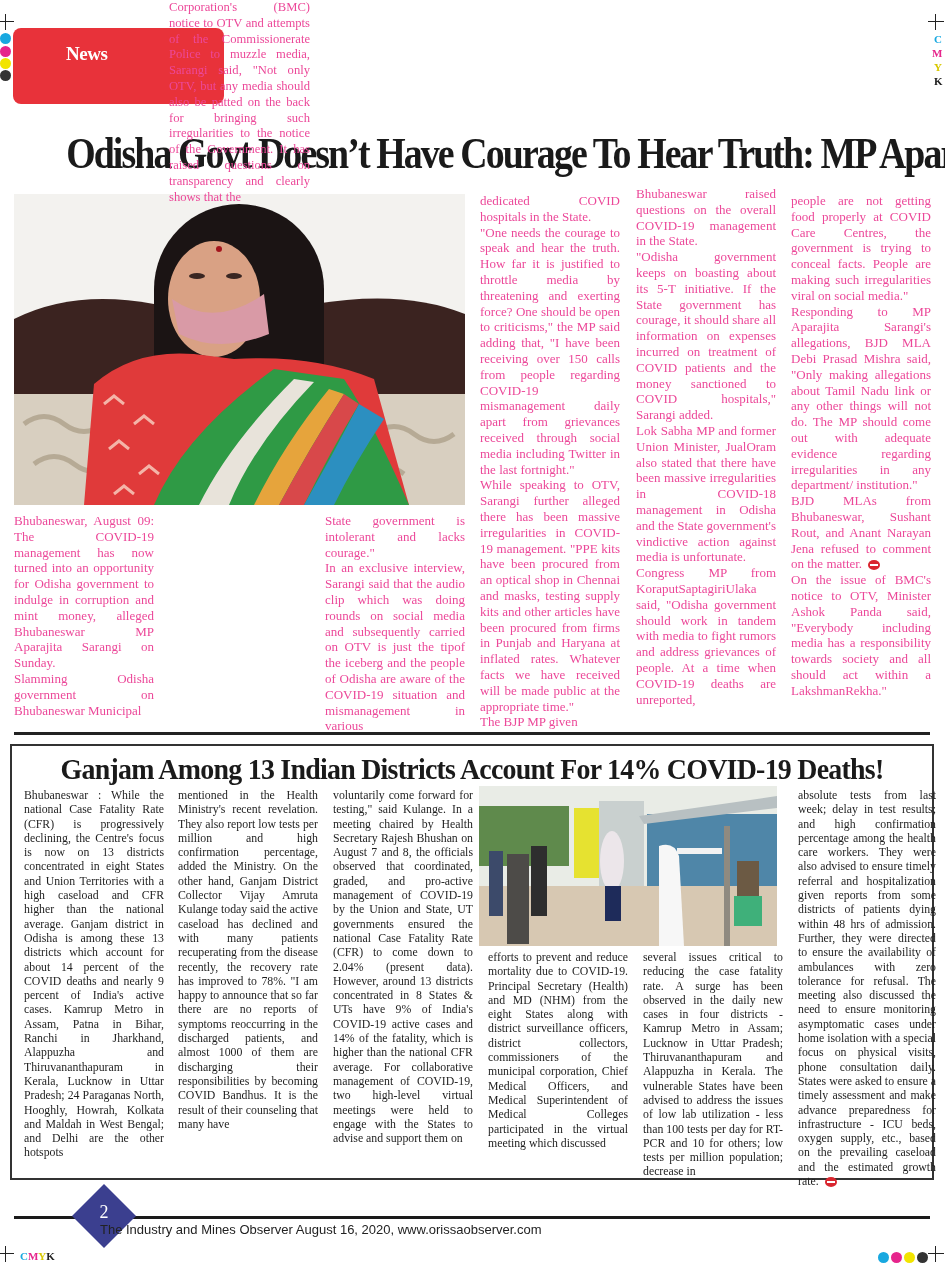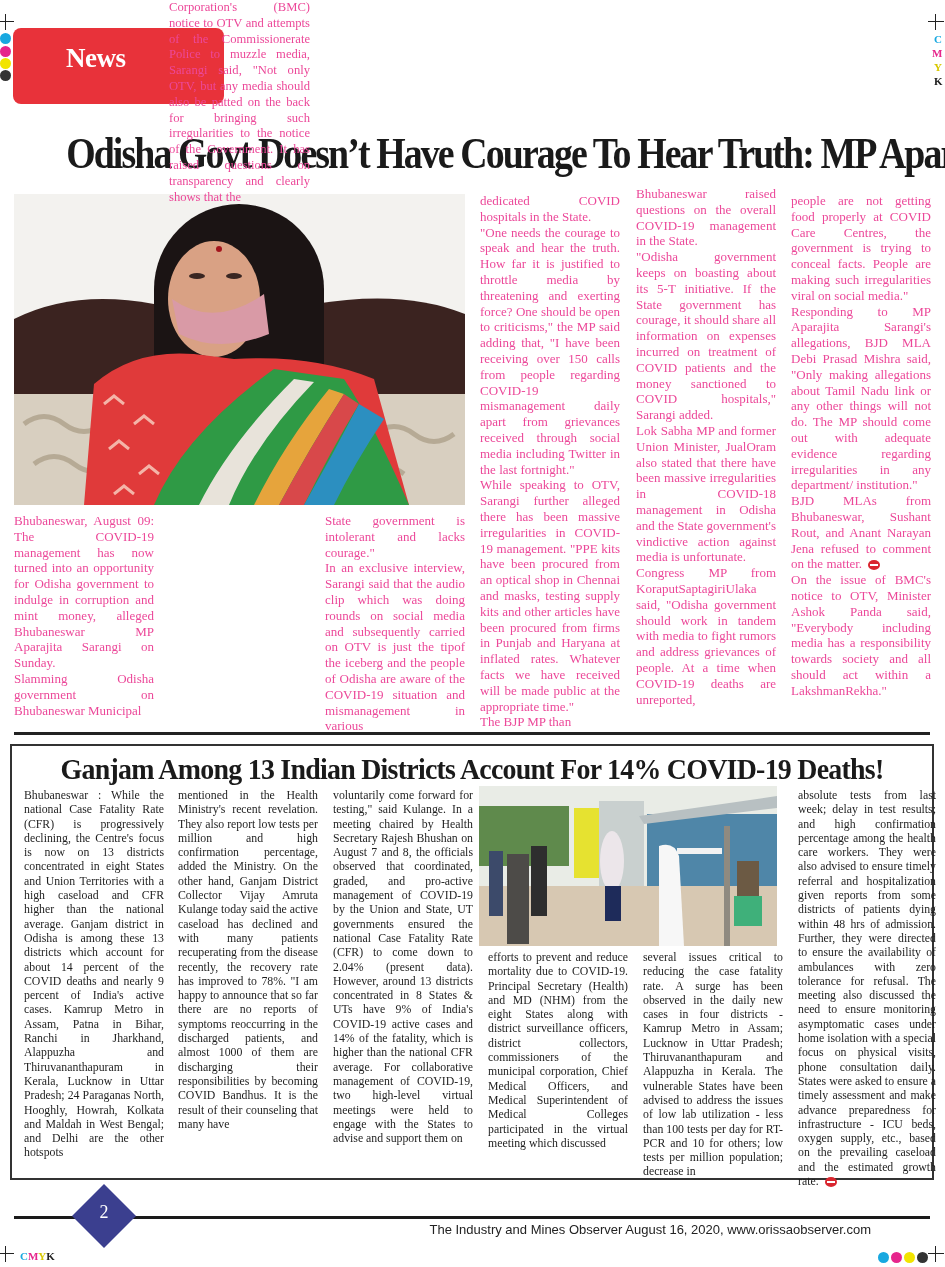--- a/index.html
+++ b/index.html
@@ -4,36 +4,36 @@
 <style>
   html, body { margin: 0; padding: 0; }
   body { width: 945px; height: 1267px; background: #ffffff; position: relative; overflow: hidden; font-family: "Liberation Serif", "DejaVu Serif", serif; color: #1a1a1a; }
   .abs { position: absolute; }
   .reg-cross { position: absolute; width: 16px; height: 16px; }
   .reg-cross::before { content: ""; position: absolute; left: 7px; top: 0; width: 1px; height: 16px; background: #222; }
   .reg-cross::after { content: ""; position: absolute; top: 7px; left: 0; width: 16px; height: 1px; background: #222; }
   .dot { position: absolute; width: 11px; height: 11px; border-radius: 50%; }
   .cmyk-letter { position: absolute; font-weight: bold; font-size: 11px; line-height: 14px; font-family: "Liberation Serif", serif; }
   .news-tab { position: absolute; left: 13px; top: 28px; width: 211px; height: 76px; background: #e8323a; border-radius: 8px; }
-  .news-tab span { position: absolute; left: 53px; top: 15px; color: #fff; font-weight: bold; font-size: 27px; font-family: "Liberation Serif", serif; letter-spacing: -0.5px; }
+  .news-tab span { position: absolute; left: 53px; top: 15px; color: #fff; font-weight: bold; font-size: 19px; font-family: "Liberation Serif", serif; letter-spacing: -0.5px; }
   .headline1 { position: absolute; left: 0; top: 126px; width: 945px; text-align: center; font-family: "Liberation Serif", serif; font-weight: bold; font-size: 44px; line-height: 56px; letter-spacing: -2.2px; transform: scaleX(0.86); transform-origin: center; color: #1a1a1a; white-space: nowrap; }
   .photo1 { position: absolute; left: 14px; top: 194px; width: 451px; height: 311px; overflow: hidden; background: #f2f1ee; }
   .col { position: absolute; font-size: 13px; line-height: 15.8px; text-align: justify; color: #ec4899; }
   .col p { margin: 0; }
   .col.narrow { font-size: 12.6px; }
   .rule-thick { position: absolute; height: 3px; background: #222; }
   .box2 { position: absolute; left: 10px; top: 744px; width: 924px; height: 436px; border: 2px solid #333; box-sizing: border-box; }
   .headline2 { position: absolute; left: 10px; top: 748px; width: 924px; text-align: center; font-weight: bold; font-size: 30px; line-height: 42px; letter-spacing: -0.8px; color: #1a1a1a; white-space: nowrap; transform: scaleX(0.93); transform-origin: center; }
   .col2 { position: absolute; font-size: 11.8px; line-height: 14.3px; text-align: justify; color: #1e1e1e; margin-left: 8px; }
   .photo2 { position: absolute; left: 479px; top: 786px; width: 298px; height: 160px; overflow: hidden; background: #cfd5d0; }
   .endmark { display: inline-block; width: 12px; height: 10px; border-radius: 50%; background: #d9262f; vertical-align: middle; position: relative; margin-left: 6px; }
   .endmark::after { content: ""; position: absolute; left: 2px; right: 2px; top: 4px; height: 2px; background: #fff; }
   .footer-rule { position: absolute; left: 14px; top: 1216px; width: 916px; height: 3px; background: #1a1a1a; }
   .page-diamond { position: absolute; left: 72px; top: 1184px; width: 64px; height: 64px; }
-  .footer-text { position: absolute; left: 0; top: 1222px; width: 871px; text-align: right; padding-left: 100px; box-sizing: border-box; font-family: "Liberation Sans", "DejaVu Sans", sans-serif; font-size: 13px; color: #222; }
+  .footer-text { position: absolute; left: 0; top: 1222px; width: 871px; text-align: left; padding-left: 100px; box-sizing: border-box; font-family: "Liberation Sans", "DejaVu Sans", sans-serif; font-size: 13px; color: #222; }
 </style>
 </head>
 <body>
 
 <div class="reg-cross" style="left:-2px; top:14px;"></div>
 <div class="dot" style="left:0; top:33px; background:#18a8e0;"></div>
 <div class="dot" style="left:0; top:46px; background:#e6258c;"></div>
 <div class="dot" style="left:0; top:58px; background:#f2e400;"></div>
 <div class="dot" style="left:0; top:70px; background:#333;"></div>
 
@@ -88,21 +88,21 @@
   <p>Corporation's (BMC) notice to OTV and attempts of the Commissionerate Police to muzzle media, Sarangi said, "Not only OTV, but any media should also be patted on the back for bringing such irregularities to the notice of the Government. It has raised questions on transparency and clearly shows that the</p>
 </div>
 <div class="col" style="left:325px; top:513px; width:140px;">
   <p>State government is intolerant and lacks courage."</p>
   <p>In an exclusive interview, Sarangi said that the audio clip which was doing rounds on social media and subsequently carried on OTV is just the tipof the iceberg and the people of Odisha are aware of the COVID-19 situation and mismanagement in various</p>
 </div>
 <div class="col" style="left:480px; top:193px; width:140px;">
   <p>dedicated COVID hospitals in the State.</p>
   <p>"One needs the courage to speak and hear the truth. How far it is justified to throttle media by threatening and exerting force? One should be open to criticisms," the MP said adding that, "I have been receiving over 150 calls from people regarding COVID-19 mismanagement daily apart from grievances received through social media including Twitter in the last fortnight."</p>
   <p>While speaking to OTV, Sarangi further alleged there has been massive irregularities in COVID-19 management. "PPE kits have been procured from an optical shop in Chennai and masks, testing supply kits and other articles have been procured from firms in Punjab and Haryana at inflated rates. Whatever facts we have received will be made public at the appropriate time."</p>
-  <p>The BJP MP than</p>
+  <p>The BJP MP given</p>
 </div>
 <div class="col" style="left:636px; top:186px; width:140px;">
   <p>Bhubaneswar raised questions on the overall COVID-19 management in the State.</p>
   <p>"Odisha government keeps on boasting about its 5-T initiative. If the State government has courage, it should share all information on expenses incurred on treatment of COVID patients and the money sanctioned to COVID hospitals," Sarangi added.</p>
   <p>Lok Sabha MP and former Union Minister, JualOram also stated that there have been massive irregularities in COVID-18 management in Odisha and the State government's vindictive action against media is unfortunate.</p>
   <p>Congress MP from KoraputSaptagiriUlaka said, "Odisha government should work in tandem with media to fight rumors and address grievances of people. At a time when COVID-19 deaths are unreported,</p>
 </div>
 <div class="col" style="left:791px; top:193px; width:140px;">
   <p>people are not getting food properly at COVID Care Centres, the government is trying to conceal facts. People are making such irregularities viral on social media."</p>
   <p>Responding to MP Aparajita Sarangi's allegations, BJD MLA Debi Prasad Mishra said, "Only making allegations about Tamil Nadu link or any other things will not do. The MP should come out with adequate evidence regarding irregularities in any department/ institution."</p>

